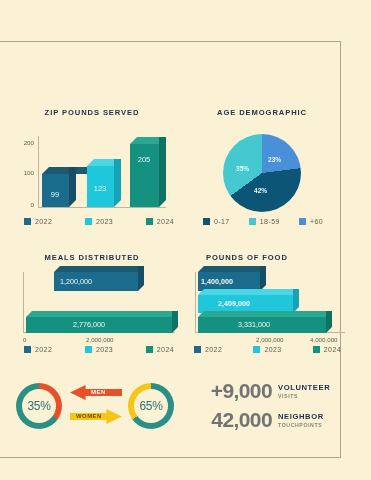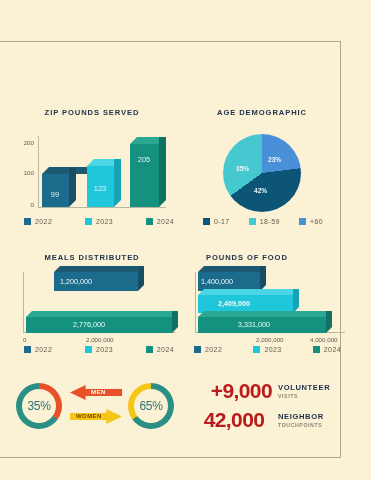--- a/index.html
+++ b/index.html
@@ -48,21 +48,21 @@
   .hval{position:absolute;font-size:7.2px;color:#f1faf9;}
   
   .donut{position:relative;width:46px;height:46px;border-radius:50%;}
   .donut .hole{
     position:absolute;left:6px;top:6px;width:34px;height:34px;
     border-radius:50%;background:#fbf2d5;
     display:flex;align-items:center;justify-content:center;
     font-size:12px;color:#2f6f77;letter-spacing:-.3px;
   }
   
-  .bignum{font-size:21px;font-weight:bold;color:#b91c1c;letter-spacing:-.6px;}
+  .bignum{font-size:21px;font-weight:bold;color:#737373;letter-spacing:-.6px;}
   .biglbl1{font-size:7.6px;font-weight:bold;color:#1c2f4a;letter-spacing:.6px;}
   .biglbl2{font-size:5.2px;font-weight:bold;color:#8a8674;letter-spacing:.6px;}
 </style>
 </head>
 <body>
 
 <div class="frame"></div>
 
 <div class="panel" style="left:6px;top:108px;width:172px;height:126px;">
 
@@ -190,21 +190,21 @@
   </div>
 </div>
 
 <div class="panel" style="left:190px;top:253px;width:160px;height:105px;">
 
   <div class="sect-title" style="width:100%;text-align:left;padding-left:16px;box-sizing:border-box;">POUNDS OF FOOD</div>
 
   <div style="position:absolute;left:5px;top:79px;width:150px;height:1px;background:#b9b6a2;"></div>
   <div style="position:absolute;left:5px;top:19px;width:1px;height:60px;background:#b9b6a2;"></div>
 
-  <div class="hbar" style="left:8px;top:19px;width:62px;height:19px;">
+  <div class="hbar" style="left:8px;top:19px;width:62px;height:19px;font-weight:bold;">
     <div style="position:absolute;left:0;top:-6px;width:100%;height:6px;background:#1c5a72;
                 clip-path:polygon(6px 0,100% 0,100% 100%,0 100%);"></div>
     <div class="hface" style="background:#1b6c8c;"></div>
     <div style="position:absolute;left:100%;top:-6px;width:6px;height:25px;background:#174e64;
                 clip-path:polygon(0 0,100% 0,100% calc(100% - 6px),0 100%);"></div>
     <div class="hval" style="left:3px;top:5px;">1,400,000</div>
   </div>
 
   <div class="hbar" style="left:8px;top:42px;width:95px;height:18px;font-weight:bold;">
     <div style="position:absolute;left:0;top:-6px;width:100%;height:6px;background:#4ad6e4;
@@ -272,19 +272,19 @@
 
   <div style="position:absolute;left:0;top:0;display:flex;align-items:flex-start;">
     <div class="bignum" style="width:76px;text-align:right;line-height:1;">+9,000</div>
     <div style="margin-left:6px;padding-top:3px;">
       <div class="biglbl1">VOLUNTEER</div>
       <div class="biglbl2" style="margin-top:1px;">VISITS</div>
     </div>
   </div>
 
   <div style="position:absolute;left:0;top:29px;display:flex;align-items:flex-start;">
-    <div class="bignum" style="width:76px;text-align:center;line-height:1;">42,000</div>
+    <div class="bignum" style="width:76px;text-align:right;line-height:1;">42,000</div>
     <div style="margin-left:6px;padding-top:3px;">
       <div class="biglbl1">NEIGHBOR</div>
       <div class="biglbl2" style="margin-top:1px;">TOUCHPOINTS</div>
     </div>
   </div>
 </div>
 
 </body></html>

